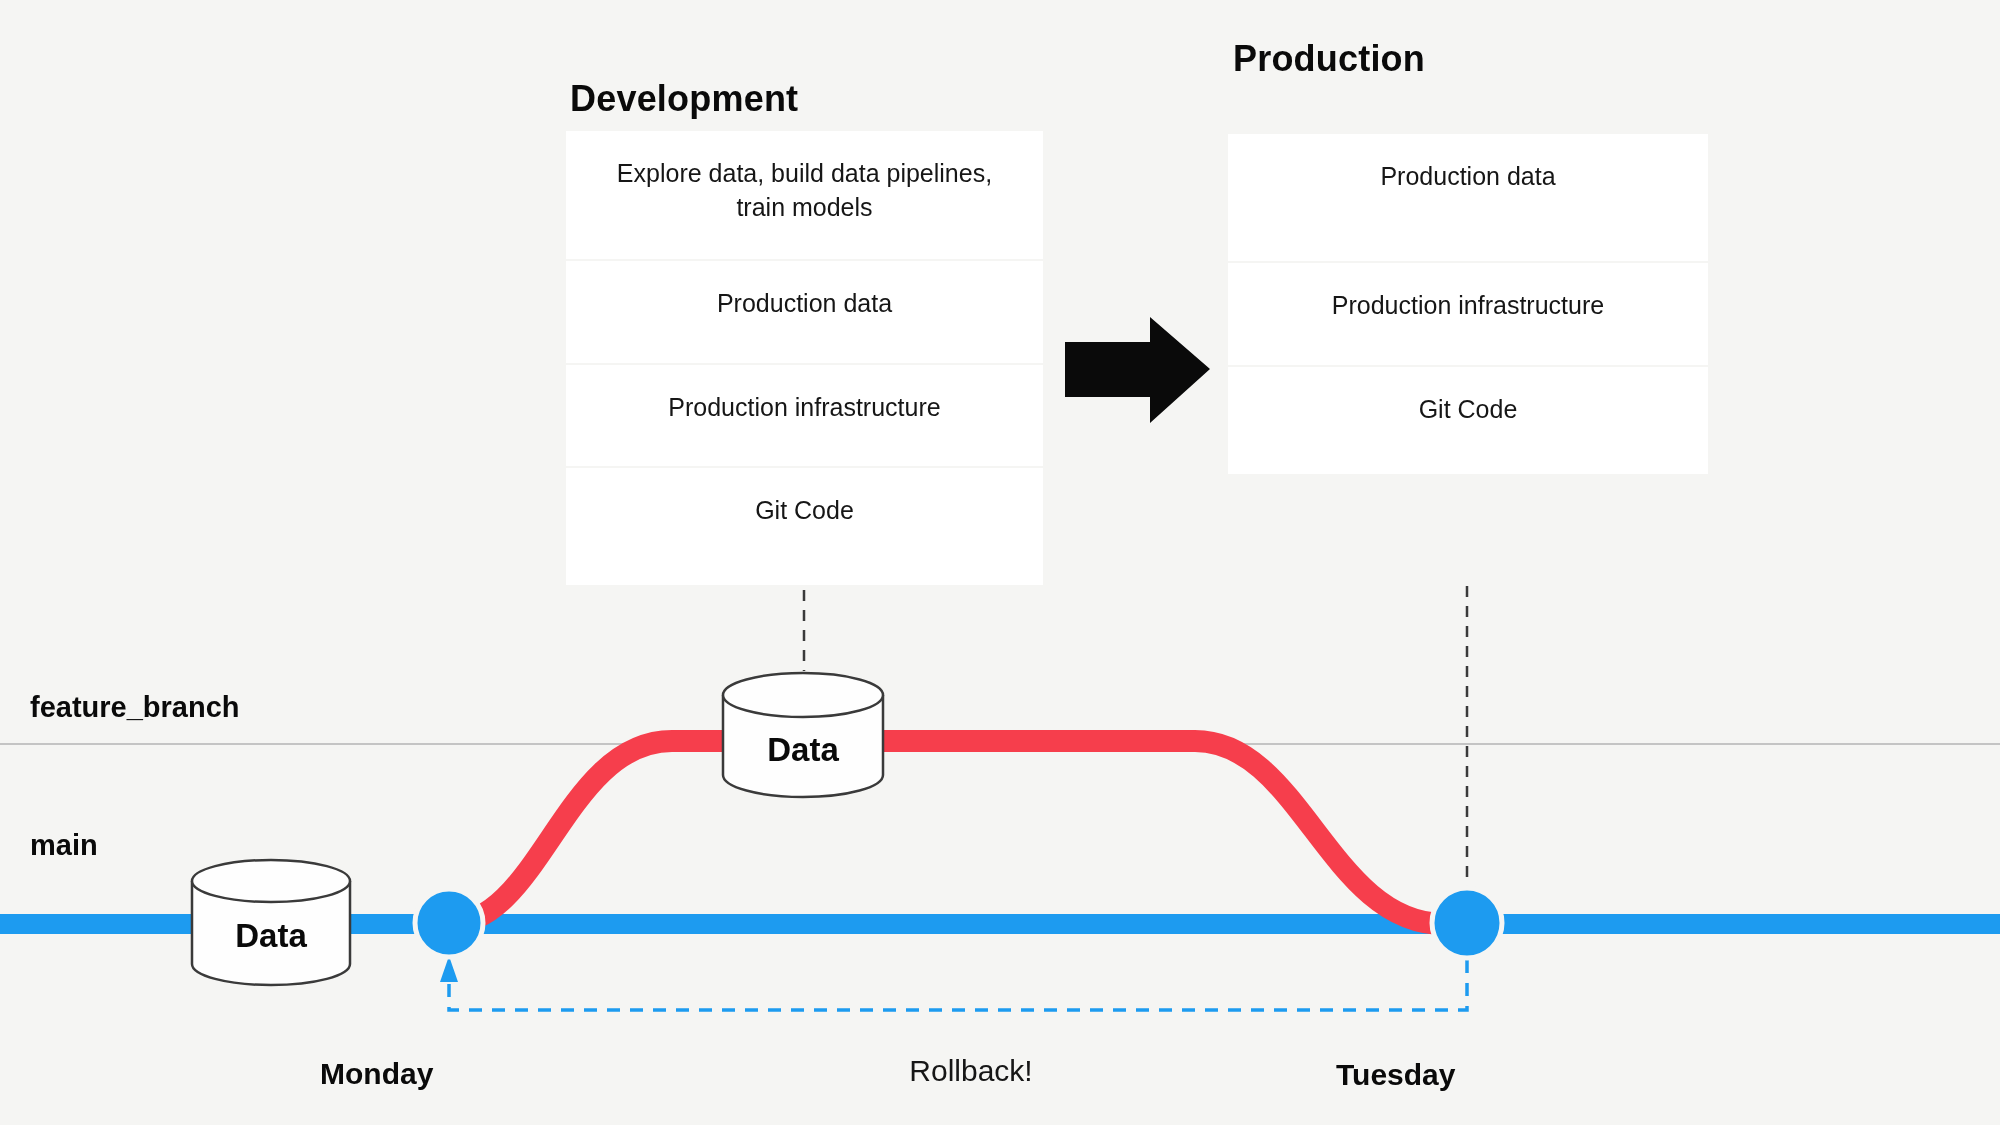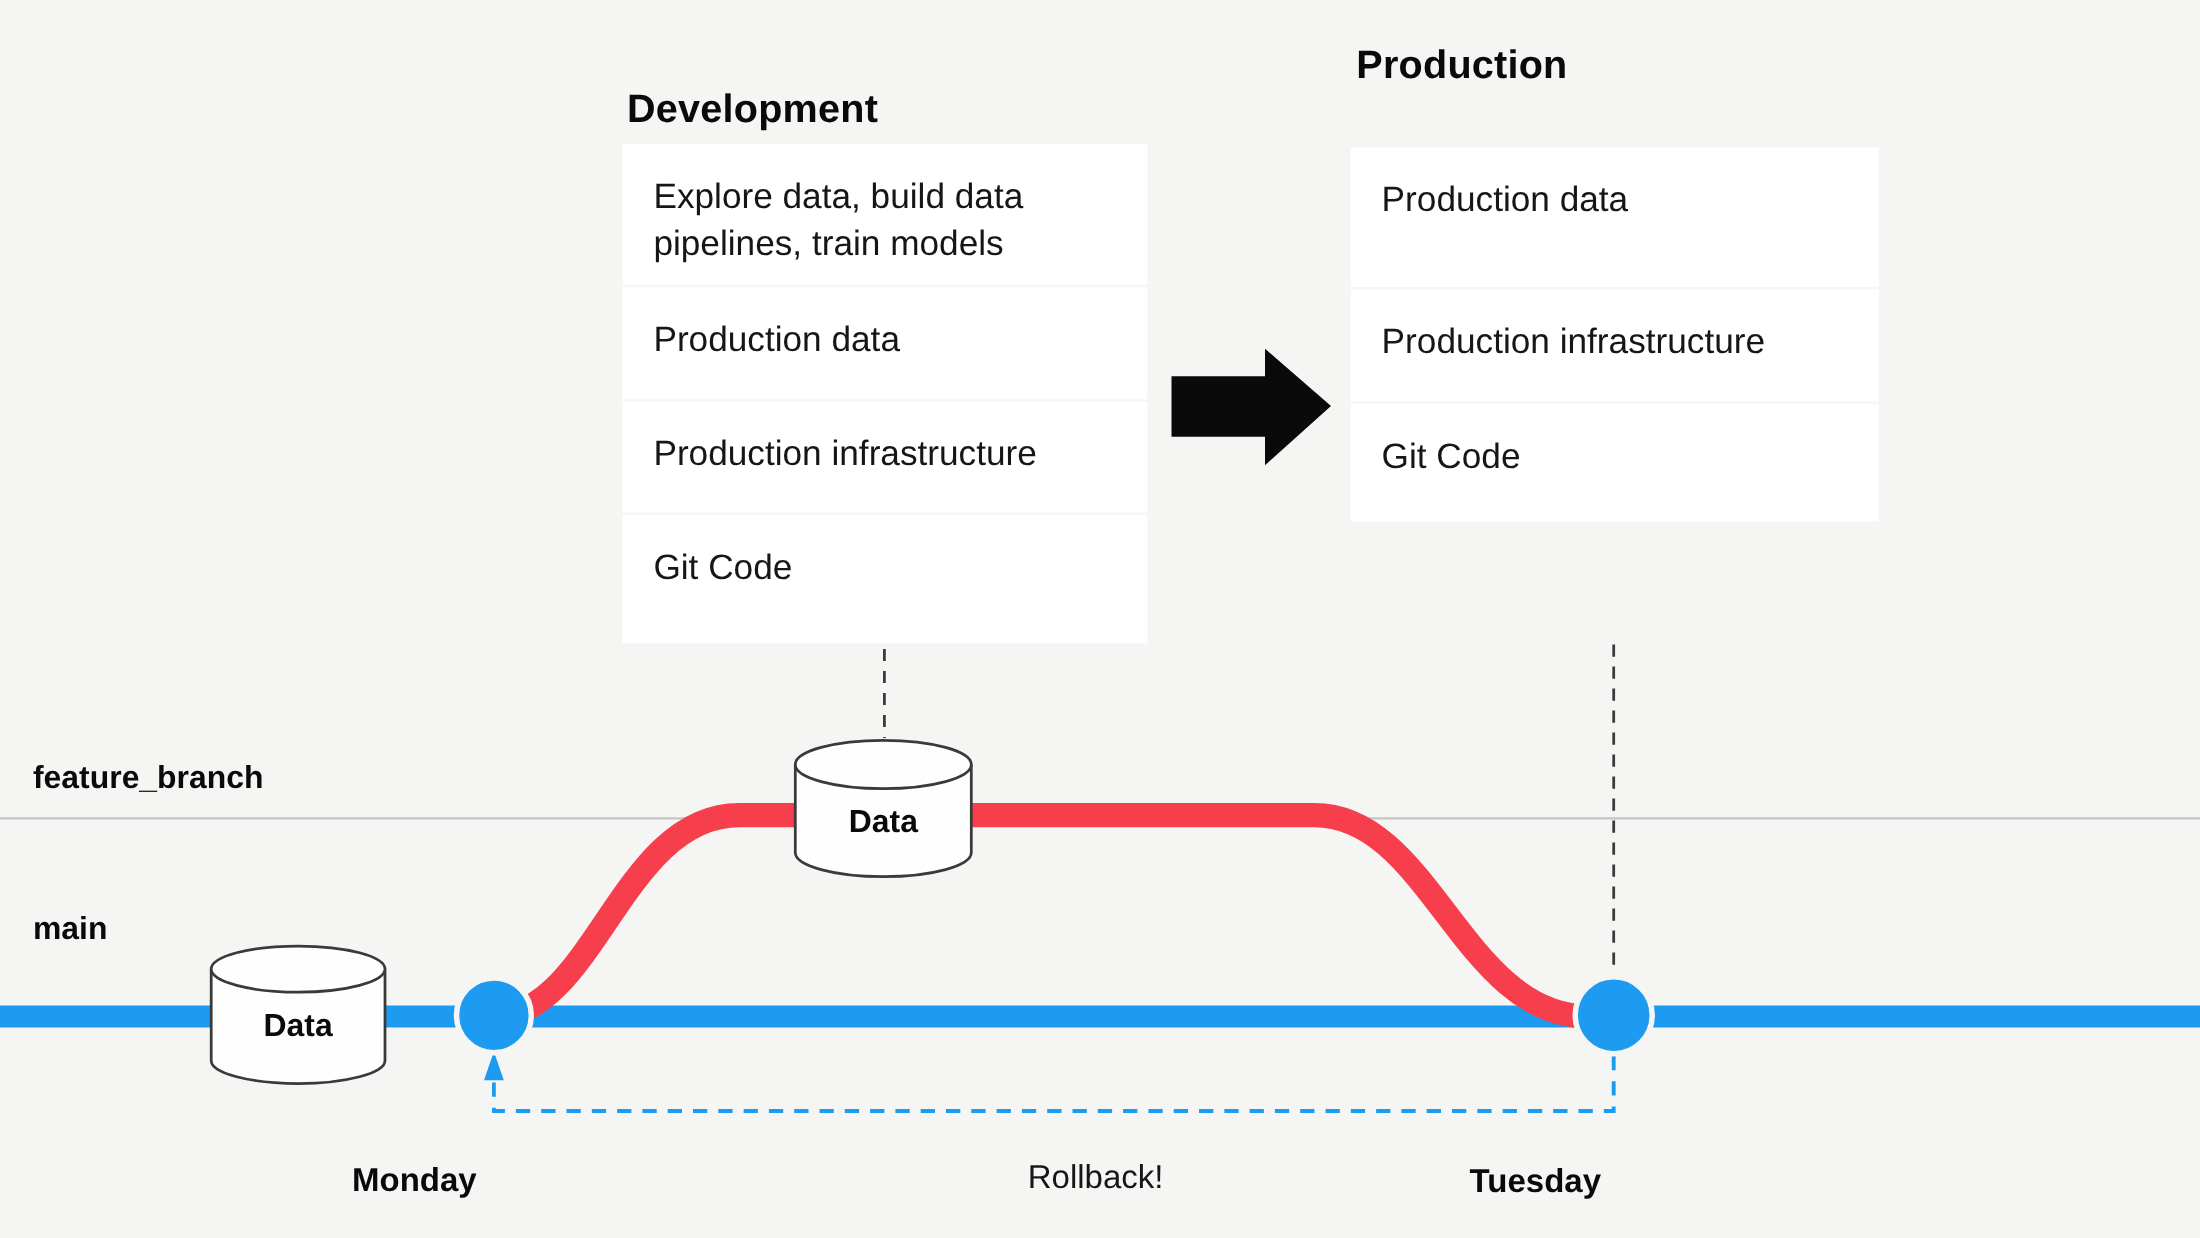--- a/index.html
+++ b/index.html
@@ -16,23 +16,24 @@
   }
   .abs{position:absolute;}
   .panel-title{
     font-size:36px; font-weight:700; color:var(--black); letter-spacing:.2px;
   }
   .panel{position:absolute;}
   .panel .row{
     background:var(--panel_white);
     margin-bottom:2px;
     padding:26px 28px;
-    font-size:32px;
+    font-size:25px;
     line-height:1.34;
     color:var(--ink);
+    text-align:center;
   }
   .dev .row:nth-child(1){height:128px;}
   .dev .row:nth-child(2){height:102px;}
   .dev .row:nth-child(3){height:101px;}
   .dev .row:nth-child(4){height:117px;}
   .prod .row:nth-child(1){height:127px;}
   .prod .row:nth-child(2){height:102px;}
   .prod .row:nth-child(3){height:107px;}
   .prod .row:nth-child(4){height:104px;}
 
@@ -42,21 +43,21 @@
   .red-branch{stroke:var(--red); stroke-width:22; fill:none; stroke-linecap:round;}
   .commit-node{fill:var(--blue); stroke:var(--bg); stroke-width:5;}
   .dash-black{stroke:var(--dash_dark); stroke-width:2.5; stroke-dasharray:11 9; fill:none;}
   .dash-blue{stroke:var(--blue); stroke-width:3.5; stroke-dasharray:13 10; fill:none;}
   .blue-arrowhead{fill:var(--blue);}
   .cylinder{fill:#fefefe; stroke:#3a3a3a; stroke-width:2.5;}
   .big-arrow{fill:var(--black);}
 
   .branch-label{font-size:29px; font-weight:700; color:var(--black);}
   .cyl-label{
-    position:absolute; font-size:29px; font-weight:700; color:var(--black);
+    position:absolute; font-size:33px; font-weight:700; color:var(--black);
     text-align:center; transform:translateX(-50%);
   }
   .day-label{
     position:absolute; font-size:30px; font-weight:700; color:var(--black);
     text-align:left; width:260px; transform:translateX(-50%);
   }
   .rollback-label{
     position:absolute; font-size:30px; font-weight:400; color:var(--ink);
     text-align:center; width:300px; transform:translateX(-50%);
   }
@@ -110,13 +111,13 @@
 </div>
 
 <div class="abs branch-label" style="left:30px; top:691px;">feature_branch</div>
 <div class="abs branch-label" style="left:30px; top:829px;">main</div>
 
 <div class="cyl-label" style="left:271px; top:917px;">Data</div>
 <div class="cyl-label" style="left:803px; top:731px;">Data</div>
 
 <div class="day-label" style="left:450px; top:1057px;">Monday</div>
 <div class="day-label" style="left:1466px; top:1058px;">Tuesday</div>
-<div class="rollback-label" style="left:996px; top:1054px;">Rollback!</div>
+<div class="rollback-label" style="left:971px; top:1054px;">Rollback!</div>
 
 </body></html>

